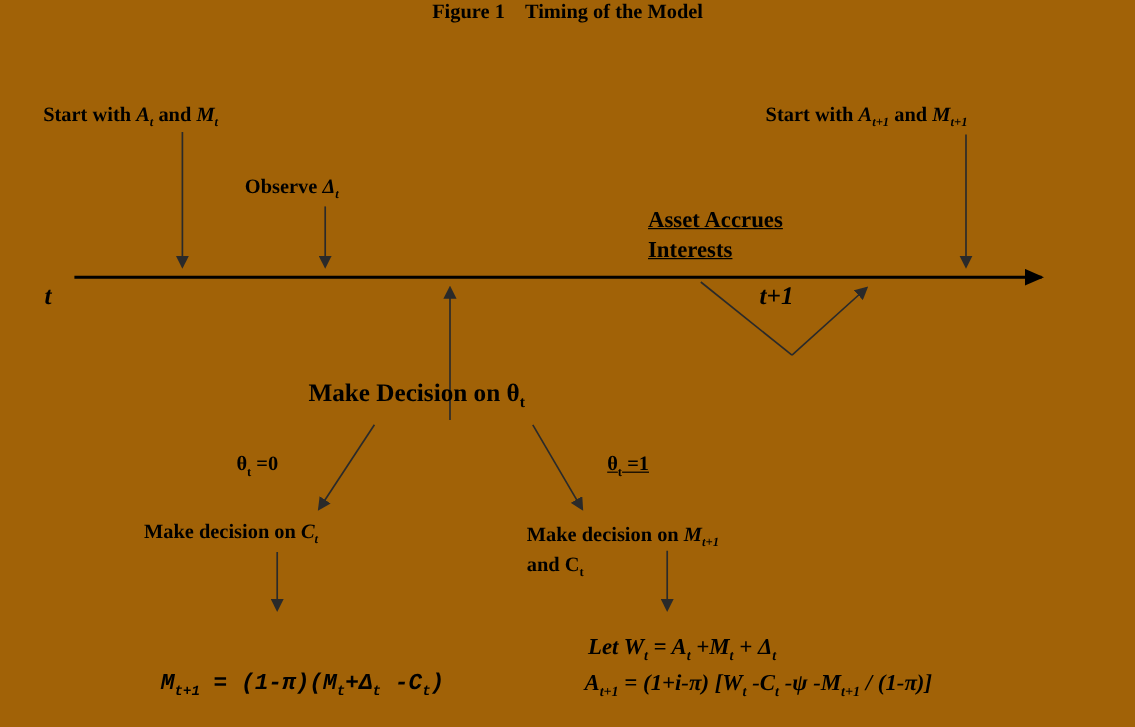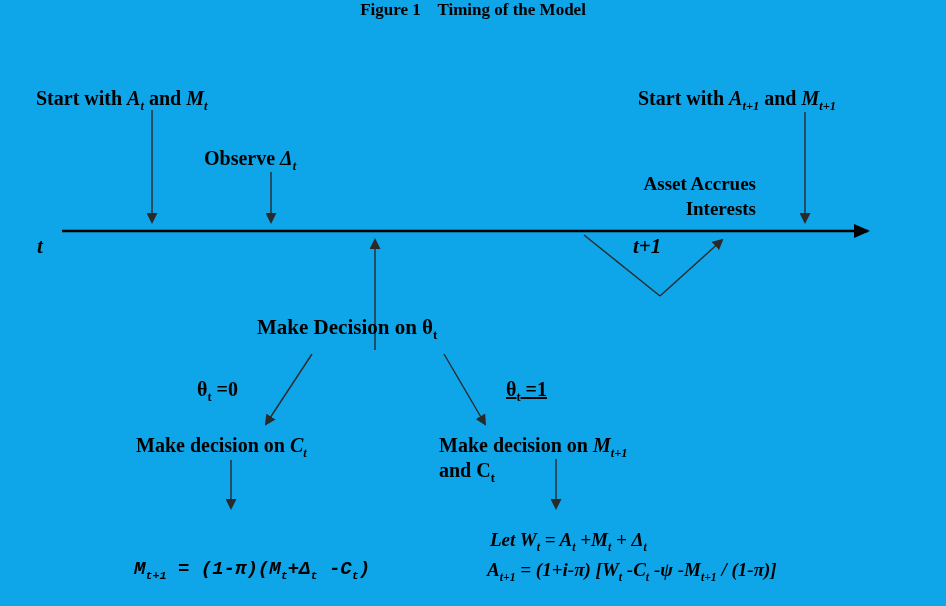--- a/index.html
+++ b/index.html
@@ -1,43 +1,43 @@
 <!DOCTYPE html>
 <html><head>
 <meta charset="utf-8">
 <style>
   html,body{margin:0;padding:0;background:#ffffff;}
   .figure{
     position:relative;
     width:946px;height:606px;
-    background:#0ea5e9;
+    background:#a16207;
     font-family:"Liberation Serif","DejaVu Serif",serif;
     font-weight:bold;
     color:#000;
     overflow:hidden;
   }
   .arrow-layer{position:absolute;left:0;top:0;width:946px;height:606px;}
   .lbl{
     position:absolute;
     white-space:pre-line;
     line-height:1.2;
     color:#000;
   }
   .lbl i{font-style:italic;}
   .lbl sub{font-size:0.62em;line-height:0;}
   .title{
     left:0;top:13;width:946px;
     text-align:center;
     font-size:17px;
     white-space:pre;
   }
-  .fs20{font-size:20px;}
+  .fs20{font-size:17px;}
   .fs21{font-size:21px;}
   .fs19{font-size:19px;}
-  .asset{width:216px;text-align:right;line-height:25px;}
+  .asset{width:216px;text-align:left;line-height:25px;text-decoration:underline;}
   .action2{line-height:25px;}
 </style>
 </head>
 <body>
 
 <div class="figure">
 
   <svg class="arrow-layer" viewBox="0 0 946 606" aria-hidden="true">
     <defs>
       <marker id="ah-s" markerUnits="userSpaceOnUse" markerWidth="11" markerHeight="11" refX="9" refY="5.5" orient="auto">
@@ -76,21 +76,21 @@
 Interests</div>
 
   <div class="lbl fs21" style="left:37px;top:234px;"><i>t</i></div>
   <div class="lbl fs21" style="left:633px;top:234px;"><i>t+1</i></div>
 
   <div class="lbl fs21" style="left:257px;top:315px;">Make Decision on θ<sub>t</sub></div>
 
   <div class="lbl fs20" style="left:197px;top:377px;">θ<sub>t</sub> =0</div>
   <div class="lbl fs20" style="left:506px;top:377px;text-decoration:underline;">θ<sub>t</sub> =1</div>
 
-  <div class="lbl fs20" style="left:136px;top:433px;">Make decision on <i>C<sub>t</sub></i></div>
+  <div class="lbl fs20" style="left:120px;top:433px;">Make decision on <i>C<sub>t</sub></i></div>
   <div class="lbl fs20 action2" style="left:439px;top:433px;">Make decision on <i>M<sub>t+1</sub></i>
 and C<sub>t</sub></div>
 
   <div class="lbl fs19" style="left:134px;top:558px;font-family:Liberation Mono, monospace;"><i>M<sub>t+1</sub> = (1-π)(M<sub>t</sub>+Δ<sub>t</sub> -C<sub>t</sub>)</i></div>
 
   <div class="lbl fs19" style="left:490px;top:529px;"><i>Let W<sub>t</sub> = A<sub>t</sub> +M<sub>t</sub> + Δ<sub>t</sub></i></div>
   <div class="lbl fs19" style="left:487px;top:559px;text-align:center;"><i>A<sub>t+1</sub> = (1+i-π) [W<sub>t</sub> -C<sub>t</sub> -ψ -M<sub>t+1</sub> / (1-π)]</i></div>
 
 </div>
 

